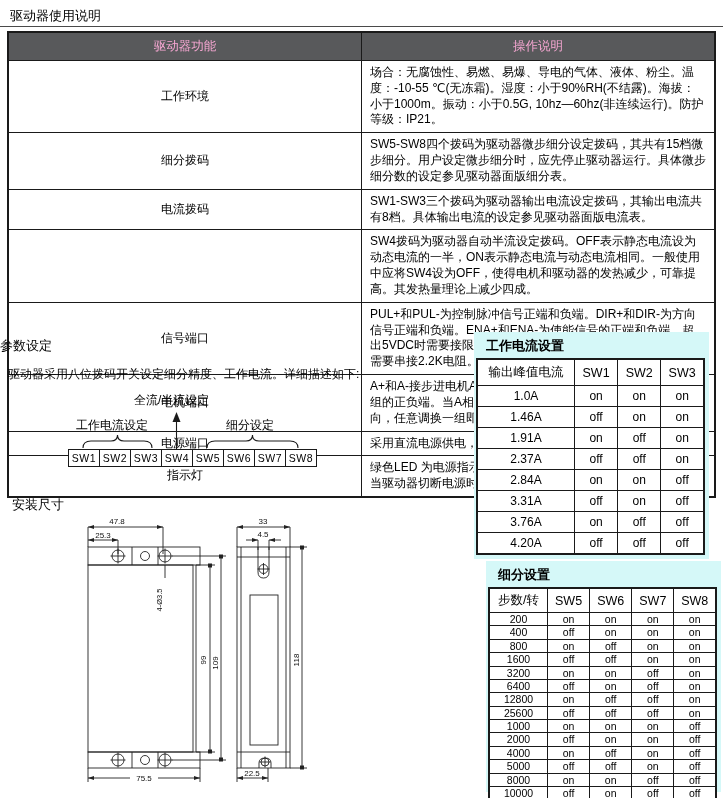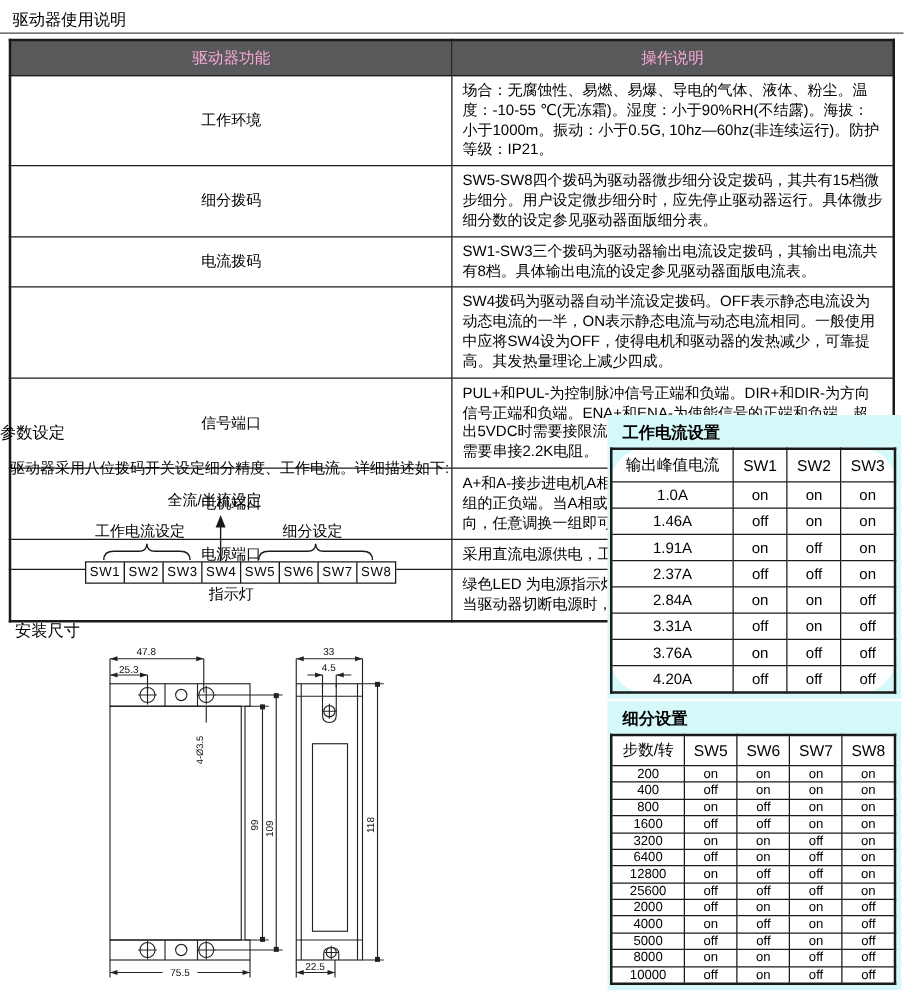--- a/index.html
+++ b/index.html
@@ -32,21 +32,21 @@
     width:30px;height:16px;border:1px solid #1a1a1a;margin-right:-1px;
     display:flex;align-items:center;justify-content:center;
     font-size:10.5px;letter-spacing:0.5px;background:#fff;
   }
 
   
   .panel{background:var(--panel-bg,#D5F8F8);}
   .panel-title{font-size:13px;font-weight:bold;padding:5px 0 3px 12px;}
   .ptable{table-layout:fixed;border:2px solid #1a1a1a;background:#fff;margin-left:2px;}
   .ptable th,.ptable td{border:1px solid #1a1a1a;text-align:center;font-weight:normal;}
-  .cur-table{width:229px;border-radius:30px;}
+  .cur-table{width:229px;}
   .cur-table th{font-size:12.5px;padding:4px 0;}
   .cur-table td{font-size:12px;padding:3px 0;}
   .ms-table{width:229px;}
   .ms-table th{font-size:12.5px;padding:3px 0;text-align:center;}
   .ms-table td{font-size:10.5px;padding:0;line-height:1.18;}
 
   
   .drawing text{font-size:8px;fill:#111;}
   .drawing line,.drawing path,.drawing rect,.drawing circle{
     stroke:#222;stroke-width:0.9;fill:none;
@@ -255,21 +255,21 @@
 
     <line x1="230" y1="37" x2="247" y2="37"></line>
       <line x1="230" y1="258" x2="247" y2="258"></line>
     <line x1="242" y1="37" x2="242" y2="258"></line>
     <rect class="dot" x="240" y="35.5" width="4" height="4"></rect>
       <rect class="dot" x="240" y="255.5" width="4" height="4"></rect>
     <text transform="rotate(-90 239 150)" x="239" y="150" text-anchor="middle">118</text>
   </g>
 </svg>
 
-<div class="abs panel" style="left:486px;top:332px;width:235px;height:227px;">
+<div class="abs panel" style="left:474px;top:332px;width:235px;height:227px;">
   <div class="panel-title">工作电流设置</div>
   <table class="ptable cur-table">
     <thead>
       <tr>
         <th style="width:96px;">输出峰值电流</th>
         <th>SW1</th>
         <th>SW2</th>
         <th>SW3</th>
       </tr>
     </thead>
@@ -389,20 +389,27 @@
           <td>on</td>
         </tr>
         <tr>
           <td>25600</td>
           <td>off</td>
           <td>off</td>
           <td>off</td>
           <td>on</td>
         </tr>
         <tr>
+          <td>1000</td>
+          <td>on</td>
+          <td>on</td>
+          <td>on</td>
+          <td>off</td>
+        </tr>
+        <tr>
           <td>2000</td>
           <td>off</td>
           <td>on</td>
           <td>on</td>
           <td>off</td>
         </tr>
         <tr>
           <td>4000</td>
           <td>on</td>
           <td>off</td>

